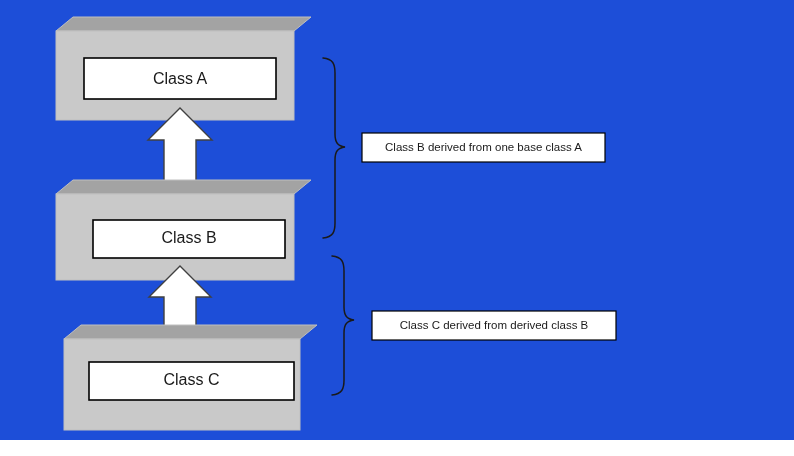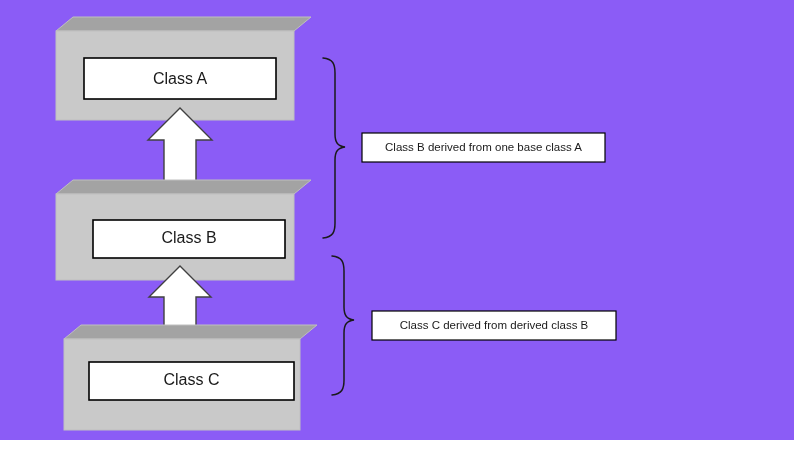--- a/index.html
+++ b/index.html
@@ -10,21 +10,21 @@
   body {
     width: 794px;
     height: 456px;
     overflow: hidden;
     font-family: "Liberation Sans", sans-serif;
   }
   #diagram-root {
     position: relative;
     width: 794px;
     height: 440px;
-    background: #8b5cf6;
+    background: #1d4ed8;
   }
   svg.diagram-canvas {
     position: absolute;
     left: 0;
     top: 0;
     width: 794px;
     height: 456px;
     display: block;
   }
   text.class-label {

